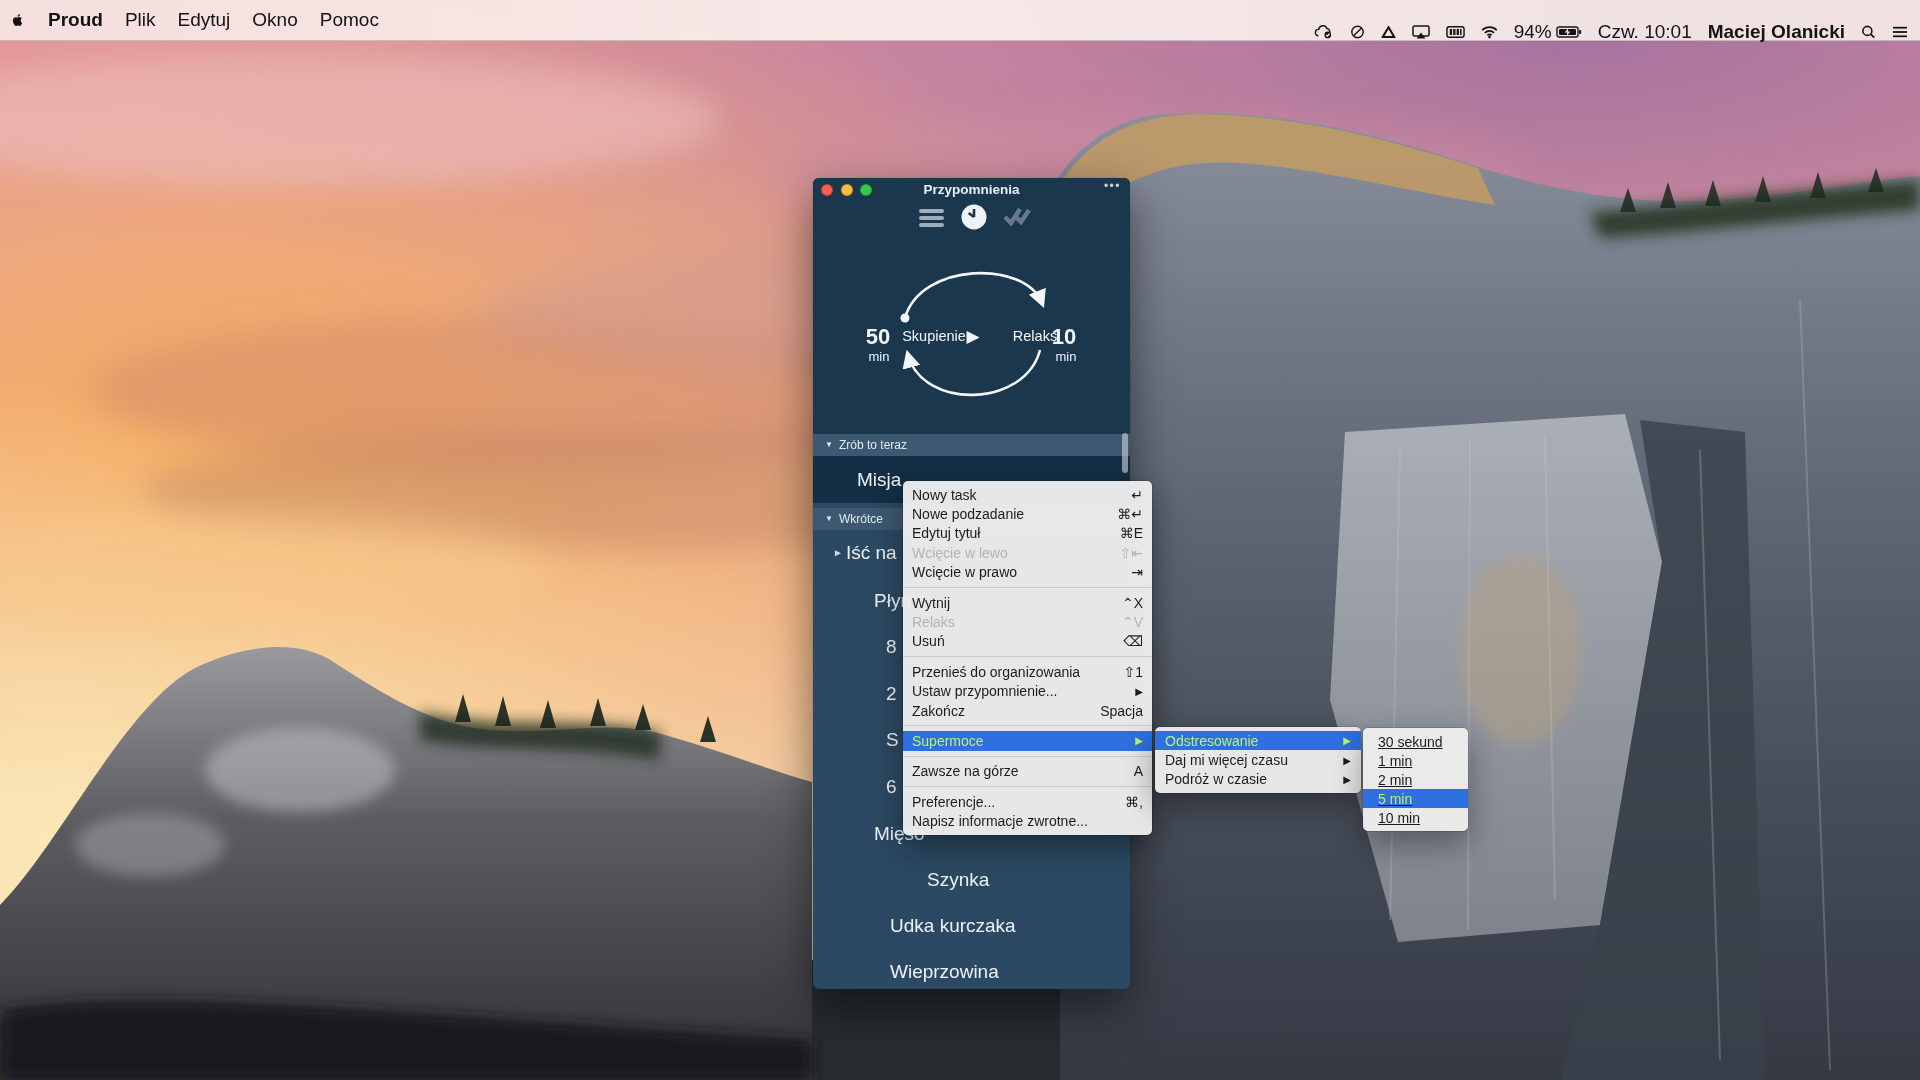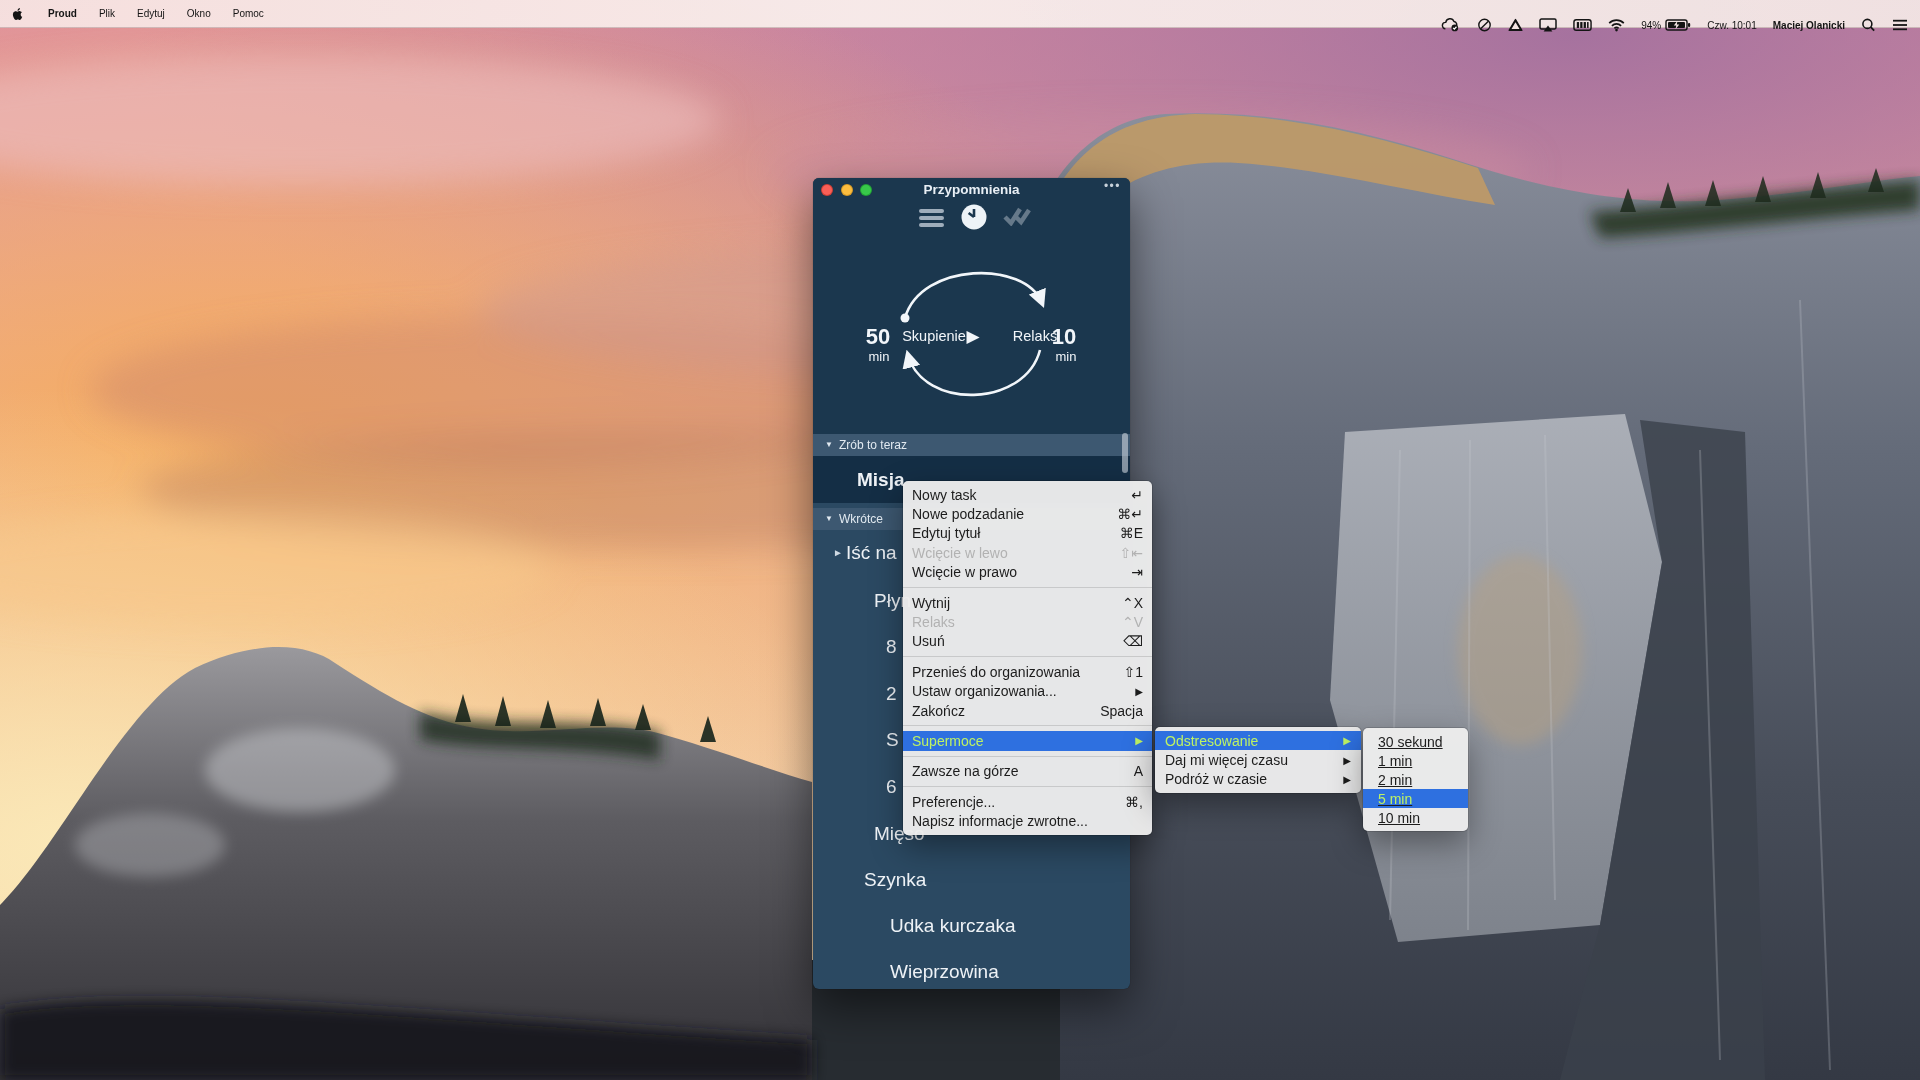--- a/index.html
+++ b/index.html
@@ -4,24 +4,24 @@
 <style>
   * { margin:0; padding:0; box-sizing:border-box; }
   html,body { width:1920px; height:1080px; overflow:hidden; }
   body { font-family:"Liberation Sans", sans-serif; position:relative; background:#222; }
   svg { display:block; }
 
   
   #wallpaper { position:absolute; inset:0; }
 
   
-  #menubar { position:absolute; left:0; top:0; width:1920px; height:28px;
+  #menubar { position:absolute; left:0; top:0; width:1920px; height:41px;
     background:linear-gradient(90deg, rgba(246,227,226,.94), rgba(249,239,236,.94) 45%, rgba(243,231,229,.94));
     border-bottom:1px solid rgba(90,60,60,.25);
-    display:flex; align-items:center; font-size:10px; color:#141414; }
+    display:flex; align-items:center; font-size:19px; color:#141414; }
   #menubar .left { display:flex; align-items:center; gap:0; }
   #menubar .mb-item { padding:0 11px; height:23px; display:flex; align-items:center; }
   #menubar .appname { font-weight:bold; }
   #menubar .right { margin-left:auto; display:flex; align-items:center; gap:0; }
   #menubar .st-item { padding:16px 8px; height:23px; display:flex; align-items:center; gap:4px;margin-top:23px; }
   #menubar svg { height:14px; }
   #menubar .uname { font-weight:bold; font-weight:600; }
 
   
   #window { position:absolute; left:813px; top:178px; width:317px; height:811px;
@@ -48,21 +48,21 @@
   #timer .lab { position:absolute; font-size:14.5px; transform:translateX(-50%); top:80px;margin-left:7px; }
   #timer .play { position:absolute; left:160px; top:78px; transform:translateX(-50%); font-size:17px; }
 
   
   .sec-head { position:absolute; left:0; width:100%; height:22px; background:var(--section-header);
     color:#e2eaf1; font-size:12px; line-height:22px; }
   .sec-head .tri { position:absolute; left:12px; font-size:8px; top:0; }
   .sec-head .txt { position:absolute; left:26px; }
   .row { position:absolute; left:0; width:100%; height:46px; line-height:46px;
     color:#eef2f6; font-size:19px; }
-  .row.selected { background:var(--selected-row);font-weight:bold; }
+  .row.selected { background:var(--selected-row); }
   .row .disc { position:absolute; left:20px; font-size:10px; color:#cfd9e2; }
   #scroll-thumb { position:absolute; right:2px; top:255px; width:6px; height:40px;
     border-radius:3px; background:rgba(195,205,214,.65); }
 
   
   .menu { position:absolute; background:rgba(236,236,236,.97); border-radius:5px;
     box-shadow:0 12px 32px rgba(0,0,0,.38), 0 0 0 1px rgba(0,0,0,.14);
     padding:4px 0; font-size:14px; color:#1c1c1c; }
   .mi { height:19.4px; display:flex; align-items:center; padding:0 9px 0 9px; white-space:nowrap; }
   .mi .lbl { flex:1 1 auto; }
@@ -345,21 +345,21 @@
   <div class="row" style="top:539px">
     <span style="padding-left:73px; display:block">S</span>
   </div>
   <div class="row" style="top:586px">
     <span style="padding-left:73px; display:block">6</span>
   </div>
   <div class="row" style="top:633px">
     <span style="padding-left:61px; display:block">Mięso</span>
   </div>
   <div class="row" style="top:679px">
-    <span style="padding-left:51px; display:block">Szynka</span>
+    <span style="padding-left:114px; display:block">Szynka</span>
   </div>
   <div class="row" style="top:725px">
     <span style="padding-left:77px; display:block">Udka kurczaka</span>
   </div>
   <div class="row" style="top:771px">
     <span style="padding-left:77px; display:block">Wieprzowina</span>
   </div>
 
   <div id="scroll-thumb"></div>
 </div>
@@ -397,21 +397,21 @@
   <div class="mi">
     <span class="lbl">Usuń</span>
     <span class="sc">⌫</span>
   </div>
   <div class="msep"></div>
   <div class="mi">
     <span class="lbl">Przenieś do organizowania</span>
     <span class="sc">⇧1</span>
   </div>
   <div class="mi">
-    <span class="lbl">Ustaw organizowania...</span>
+    <span class="lbl">Ustaw przypomnienie...</span>
     <span class="arr">▶</span>
   </div>
   <div class="mi">
     <span class="lbl">Zakończ</span>
     <span class="sc">Spacja</span>
   </div>
   <div class="msep"></div>
   <div class="mi hl">
     <span class="lbl">Supermoce</span>
     <span class="arr">▶</span>

